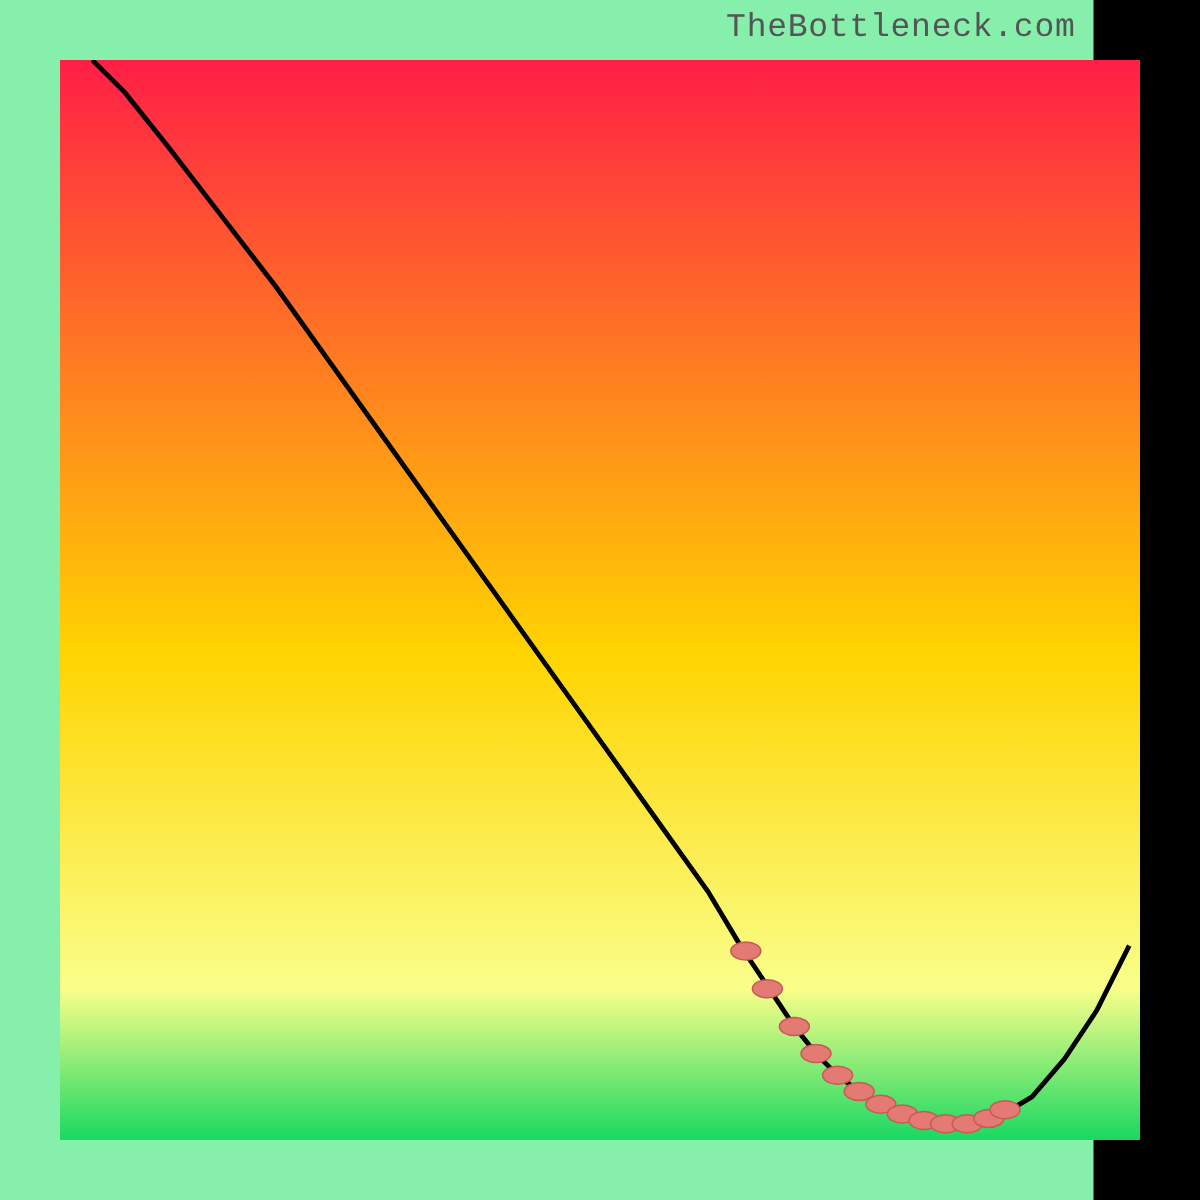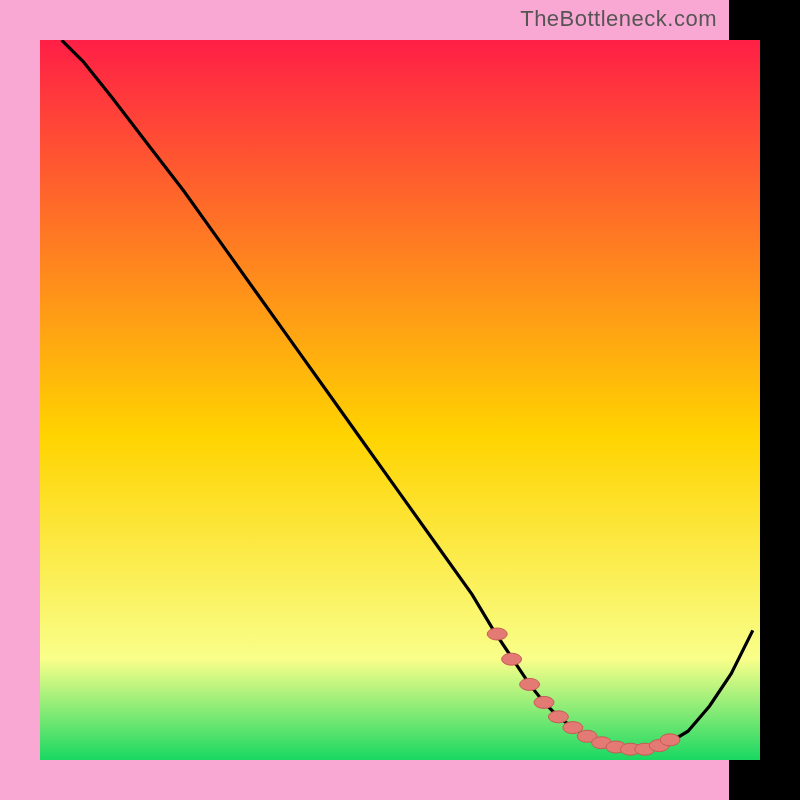--- a/index.html
+++ b/index.html
@@ -8,21 +8,22 @@
     width: 800px;
     height: 800px;
     overflow: hidden;
     background: #000;
     font-family: Arial, Helvetica, sans-serif;
   }
   .outer {
     position: relative;
     width: 729px;
     height: 800px;
-    background: #f9a8d4;
+    background: #86efac;
+    font-family: Liberation Mono, monospace;
   }
   .watermark {
     position: absolute;
     top: 6px;
     right: 12px;
     color: #555;
     font-size: 22px;
     font-weight: 500;
     letter-spacing: 0.5px;
     user-select: none;

